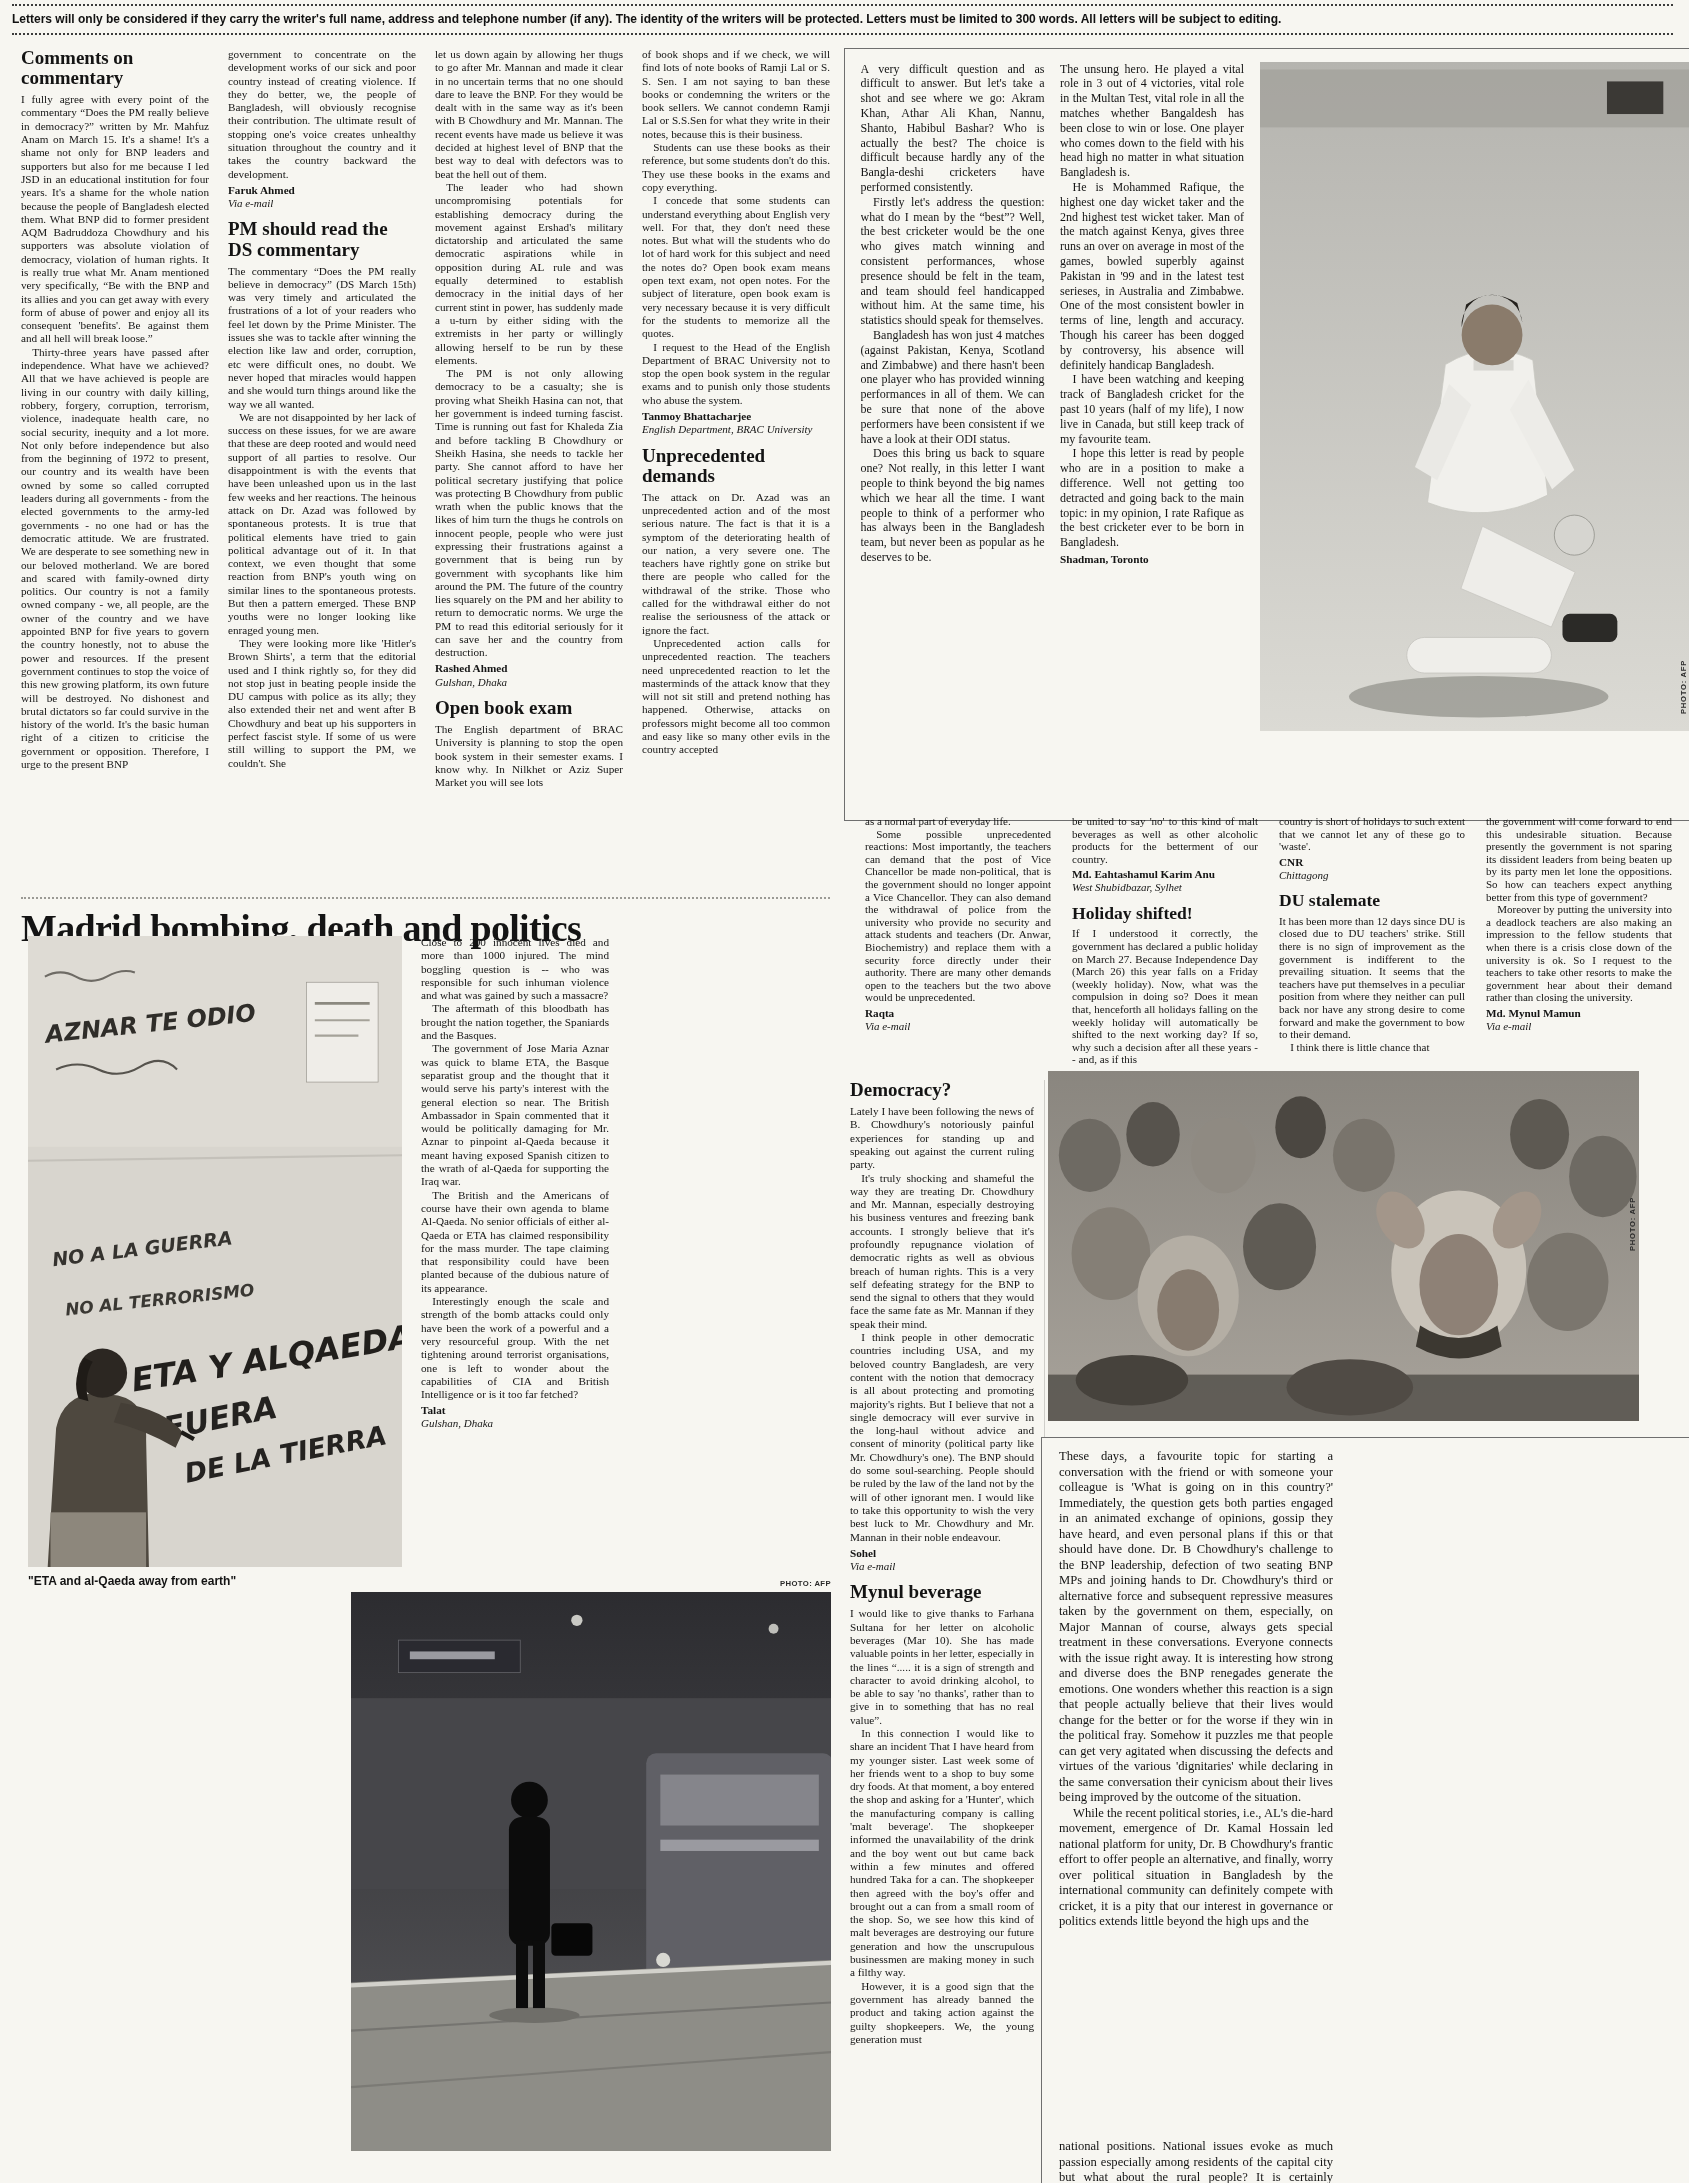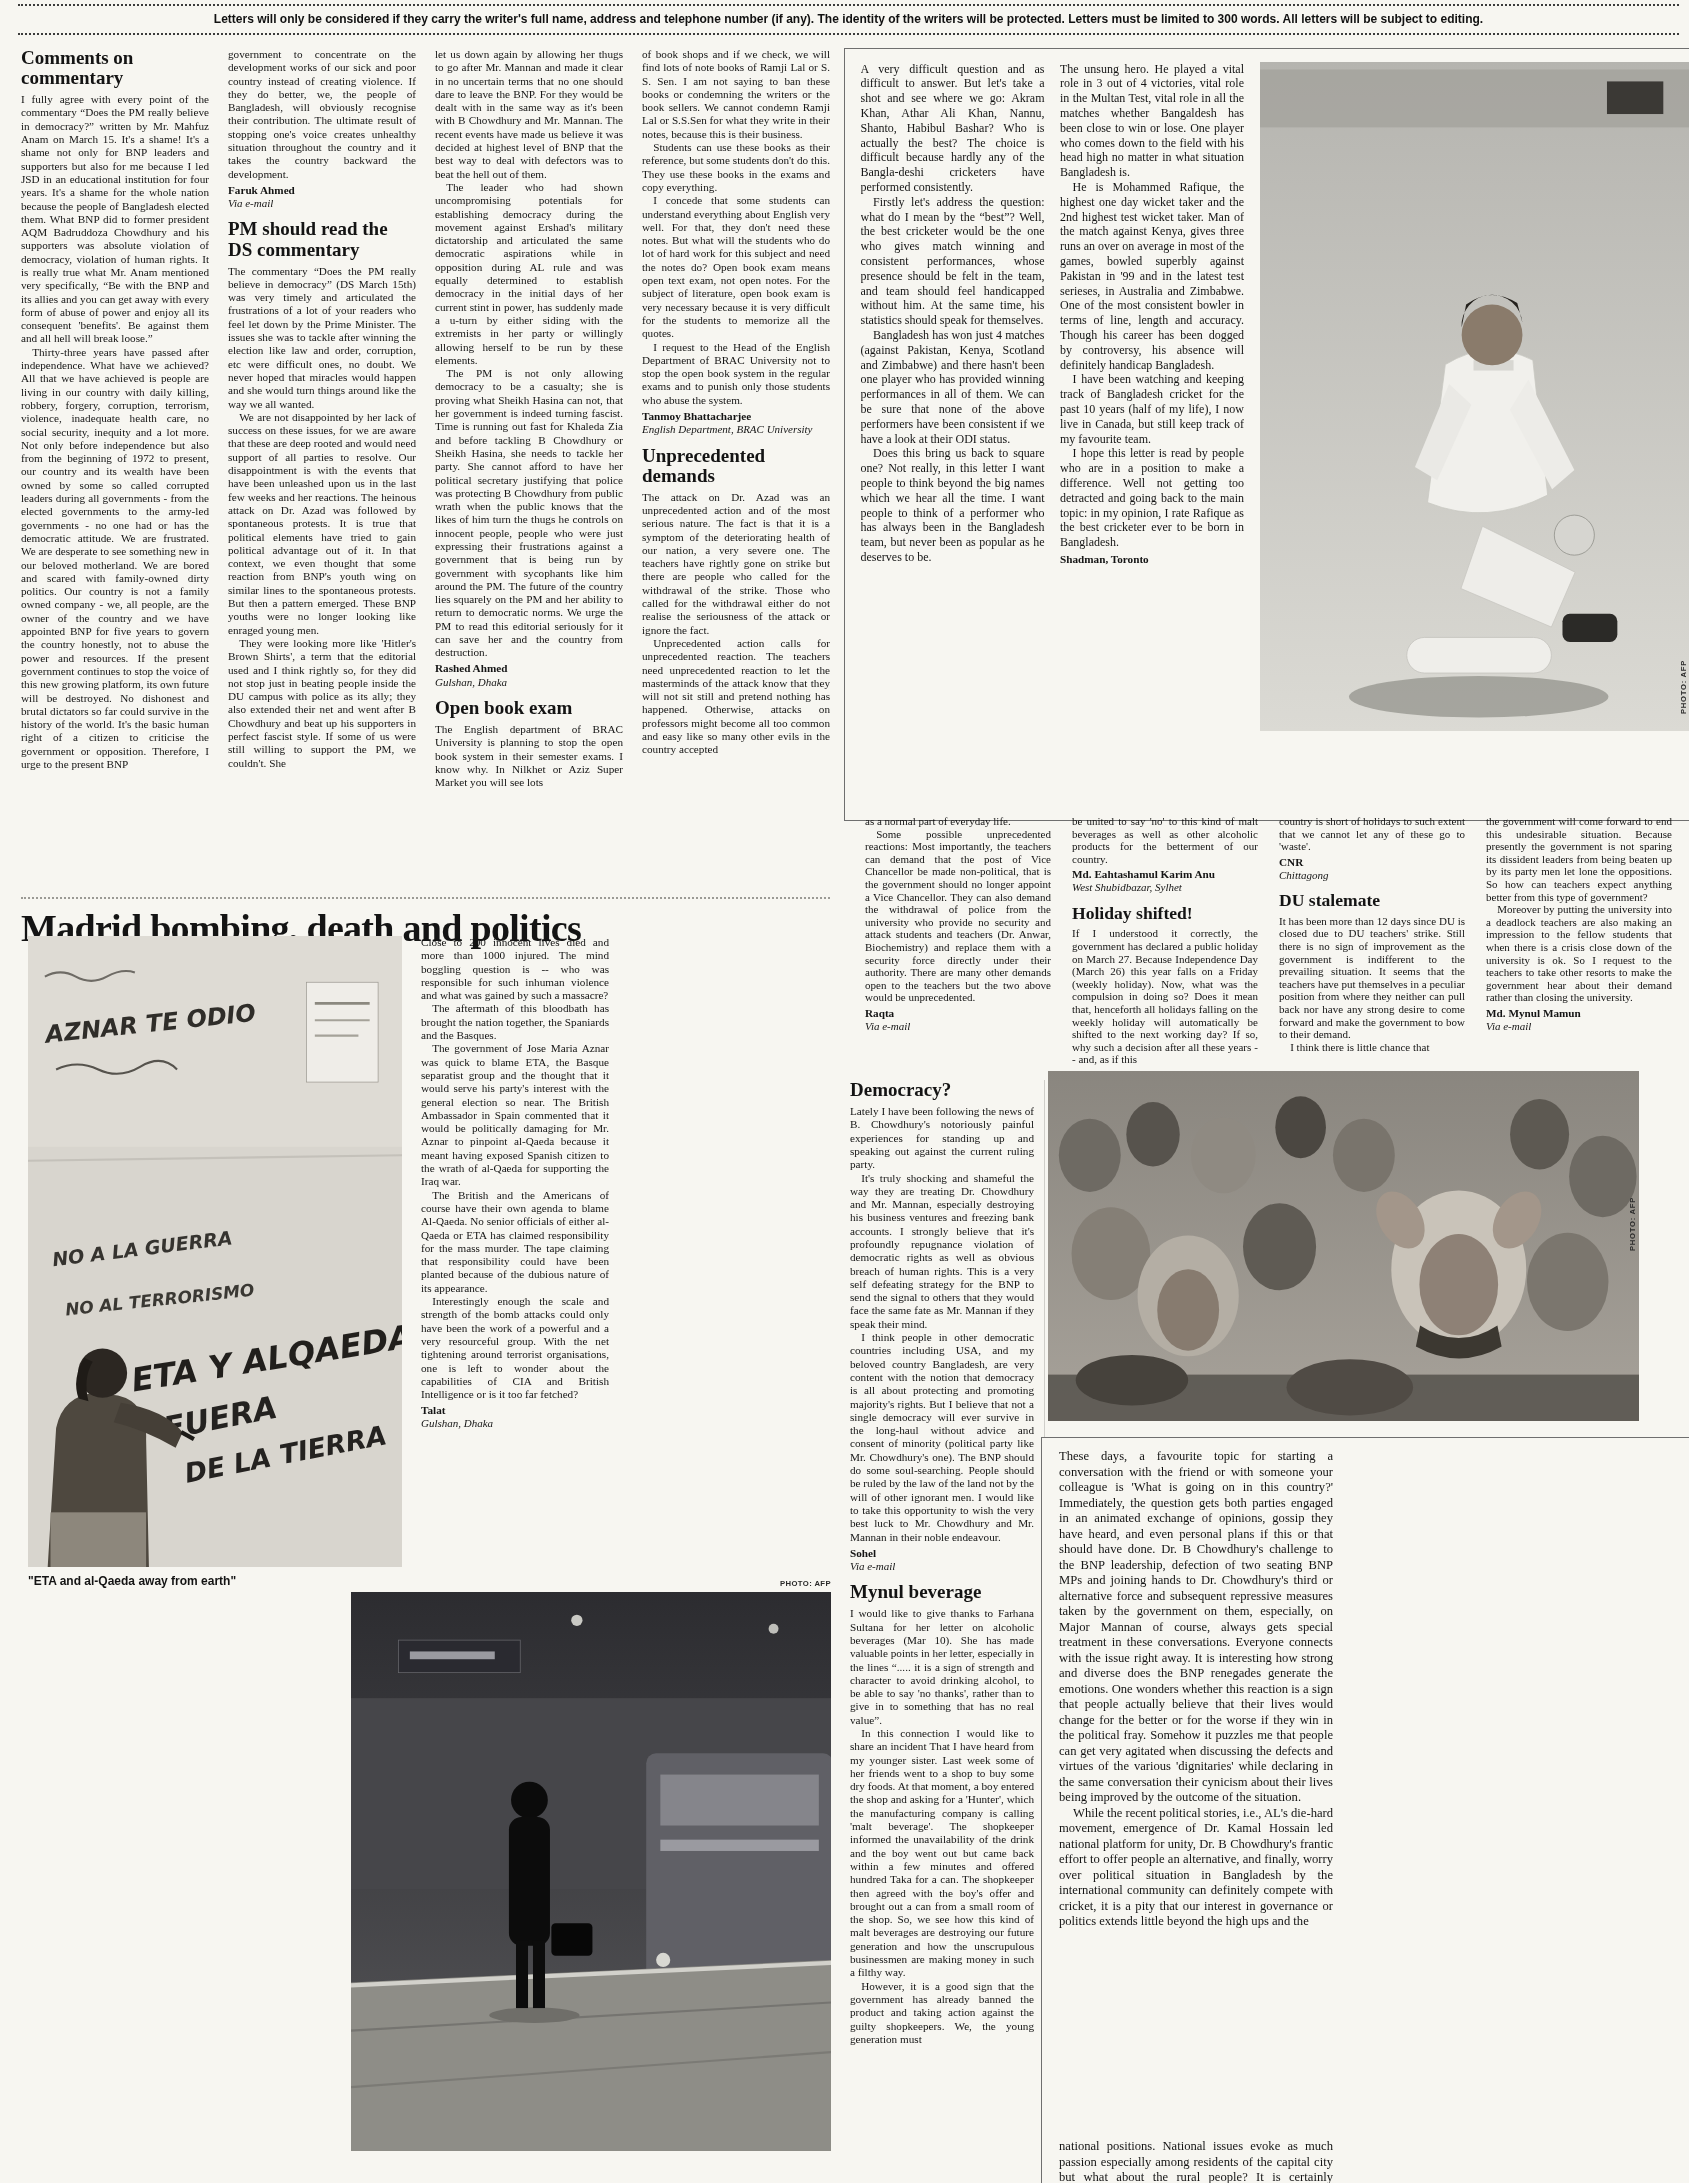--- a/index.html
+++ b/index.html
@@ -1,20 +1,20 @@
 <!DOCTYPE html>
 <html style="font-size:11.2px"><head>
 <meta charset="utf-8">
 <style>
   html,body{margin:0;padding:0;background:#e9e8e4;}
   #page{position:relative;width:1689px;height:2183px;background:#f7f6f1;color:#141414;
         font-family:"Liberation Serif",serif;overflow:hidden;}
   .abs{position:absolute;}
   
-  #notice{left:18px;top:4.2px;width:1661px;text-align:center;
+  #notice{left:12px;top:4.2px;width:1661px;text-align:left;
           font:bold 12px "Liberation Sans",sans-serif;color:#111;
           border-top:2.1px dotted #3c3c3c;border-bottom:2.1px dotted #3c3c3c;padding:6.3px 0;}
   
   .bp{font-size:11.2px;line-height:13.3px;text-align:justify;margin:0;}
   .ind{text-indent:11.2px;}
   .lh{font-weight:bold;font-size:19px;line-height:1.06;margin:9.8px 0 4.9px;}
   .first-h{margin-top:0;}
   .sig{margin:2.8px 0 1.4px;}
   .sig-name{font-weight:bold;font-size:11.2px;line-height:13.3px;}
   .sig-loc{font-style:italic;font-size:11px;line-height:12.6px;}

